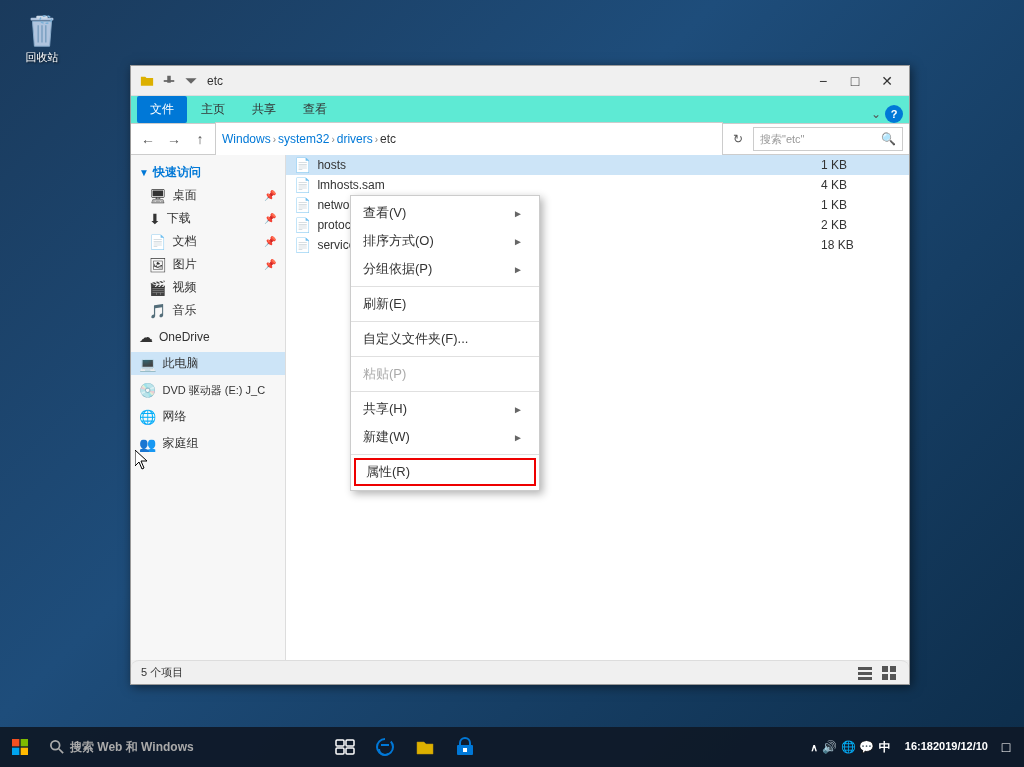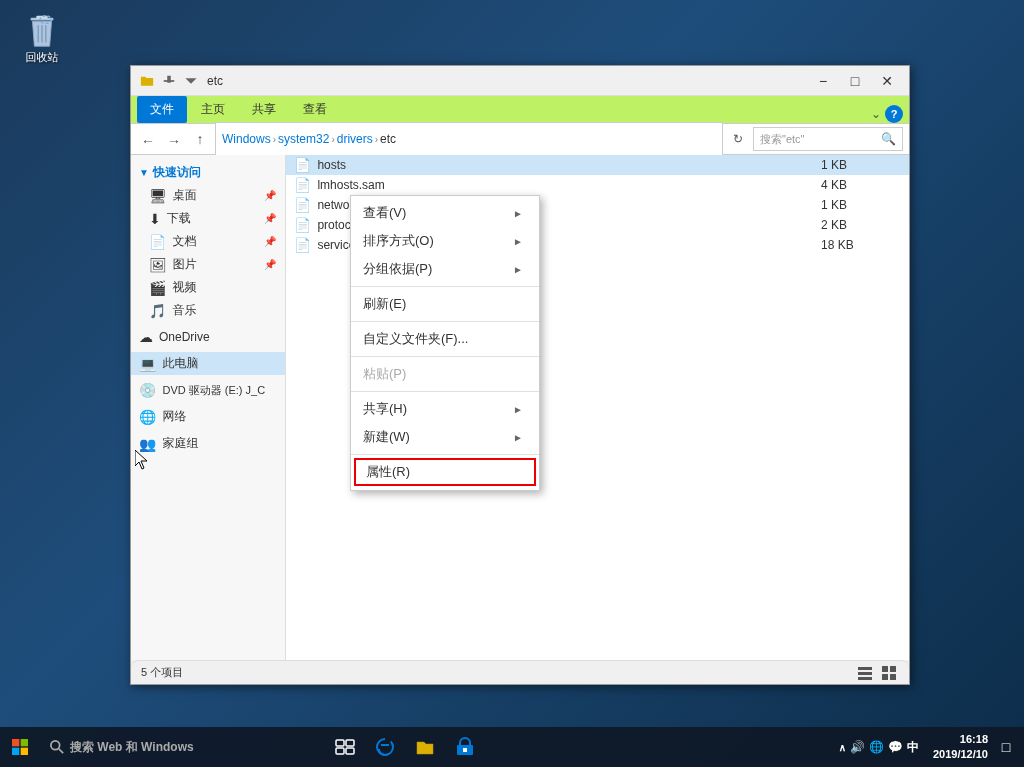--- a/index.html
+++ b/index.html
@@ -109,21 +109,21 @@
       font-size: 11px;
     }
     .taskbar-tray-icons {
       display: flex;
       align-items: center;
       gap: 4px;
       margin-right: 6px;
     }
     .taskbar-clock {
       display: flex;
-      flex-direction: column;
+      flex-direction: row;
       align-items: flex-end;
       font-size: 11px;
       color: white;
       padding: 0 8px;
       line-height: 1.4;
     }
 
     
     .explorer-window {
       position: absolute;
@@ -184,21 +184,21 @@
       justify-content: center;
       cursor: pointer;
       font-size: 14px;
       color: #333;
     }
 
     
     .ribbon-tabs {
       display: flex;
       align-items: flex-end;
-      background: #bef264;
+      background: #5eead4;
       padding: 0 6px;
       flex-shrink: 0;
       text-align: center;
     }
     .ribbon-tab {
       padding: 4px 12px;
       font-size: 12px;
       cursor: pointer;
       color: #333;
       border: 1px solid transparent;

